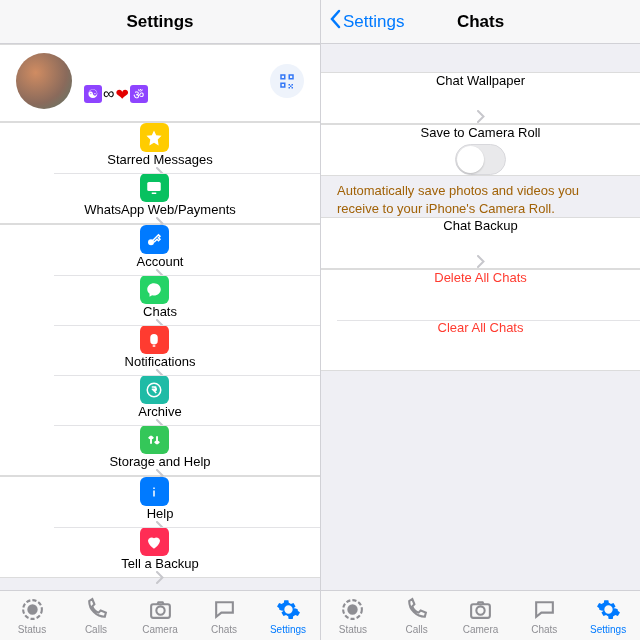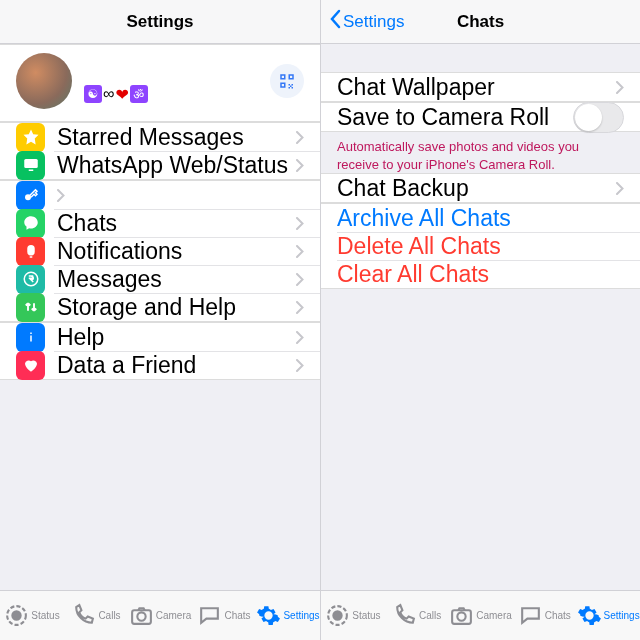--- a/index.html
+++ b/index.html
@@ -21,46 +21,46 @@
   .emoji-box { width: 18px; height: 18px; display: inline-flex; align-items: center; justify-content: center; font-size: 12px; }
   .yin { background: #8e44ff; border-radius: 3px; color: #fff; }
   .om  { background: #8e44ff; border-radius: 3px; color: #fff; }
   .heart { color: #e30000; font-size: 16px; }
   .infty { font-size: 16px; color: #000; }
   .qr { position: absolute; right: 16px; width: 34px; height: 34px; border-radius: 50%; background: #eef3fb; display: flex; align-items: center; justify-content: center; }
   .qr svg { width: 18px; height: 18px; fill: #3478f6; }
 
   .group { background: #fff; border-top: 1px solid #dcdcdc; border-bottom: 1px solid #dcdcdc; }
   .group:first-of-type { margin-top: 20px; }
-  .row { display: flex; align-items: center; height: 28px; padding: 0 16px; position: relative; font-size: 23px; color: #000; }
+  .row { display: flex; align-items: center; height: 50px; padding: 0 16px; position: relative; font-size: 13px; color: #000; flex-direction: column; }
   .row + .row::before { content: ""; position: absolute; left: 54px; right: 0; top: 0; height: 1px; background: #e3e3e6; }
   .row .icon { width: 29px; height: 29px; border-radius: 6px; display: flex; align-items: center; justify-content: center; margin-right: 12px; flex-shrink: 0; color: #fff; }
   .row .label { flex: 1; }
   .chevron { color: #c7c7cc; }
   .chevron svg { width: 8px; height: 13px; display: block; }
 
   .ic-star { background: #ffcc00; }
   .ic-web  { background: #07c160; }
   .ic-key  { background: #007aff; }
   .ic-chat { background: #25d366; }
   .ic-bell { background: #ff3b30; }
   .ic-pay  { background: #1fbba6; }
   .ic-data { background: #34c759; }
   .ic-help { background: #007aff; }
   .ic-heart{ background: #ff2d55; }
 
   .tabbar { height: 50px; background: #f8f8f8; border-top: 1px solid #d1d1d6; display: flex; }
-  .tab { flex: 1; display: flex; flex-direction: row; align-items: center; justify-content: center; font-size: 10px; color: #8e8e93; gap: 2px; }
+  .tab { flex: 1; display: flex; flex-direction: column; align-items: center; justify-content: center; font-size: 10px; color: #8e8e93; gap: 2px; }
   .tab.active { color: #007aff; }
   .tab svg { width: 25px; height: 25px; }
 
   
   .row.simple + .row.simple::before { left: 16px; }
   .row.simple .label { margin-left: 0; }
-  .footer-note { font-size: 13px; color: #be185d; padding: 6px 16px 0 16px; line-height: 1.35; }
+  .footer-note { font-size: 13px; color: #a16207; padding: 6px 16px 0 16px; line-height: 1.35; }
   .toggle { width: 51px; height: 31px; border-radius: 16px; background: #e9e9eb; border: 1px solid #d8d8dc; position: relative; }
   .toggle::after { content: ""; position: absolute; width: 27px; height: 27px; top: 1px; left: 1px; background: #fff; border-radius: 50%; box-shadow: 0 1px 2px rgba(0,0,0,0.2); }
   .row.action { color: #007aff; }
   .row.action.danger { color: #ff3b30; }
 </style>
 </head>
 <body>
 
 <div class="pane">
   <div class="header">
@@ -100,37 +100,38 @@
             </svg>
           </span>
       </div>
       <div class="row">
         <div class="icon ic-web">
             <svg viewBox="0 0 24 24" width="18" height="18" fill="#fff">
               <rect x="3" y="4" width="18" height="12" rx="2"></rect>
               <rect x="9" y="18" width="6" height="2"></rect>
             </svg>
           </div>
-        <div class="label">WhatsApp Web/Status</div>
+        <div class="label">WhatsApp Web/Payments</div>
         <span class="chevron">
             <svg viewBox="0 0 8 13">
               <path d="M1 1l5.5 5.5L1 12" stroke="#c7c7cc" stroke-width="2" fill="none" stroke-linecap="round"></path>
             </svg>
           </span>
       </div>
     </div>
 
     <div class="group">
       <div class="row">
         <div class="icon ic-key">
             <svg viewBox="0 0 24 24" width="18" height="18" fill="#fff">
               <circle cx="8" cy="15" r="4"></circle>
               <path d="M10 13l8-8 2 2-2 2 2 2-2 2-2-2-4 4" stroke="#fff" stroke-width="2" fill="none"></path>
             </svg>
           </div>
+        <div class="label">Account</div>
         <span class="chevron">
             <svg viewBox="0 0 8 13">
               <path d="M1 1l5.5 5.5L1 12" stroke="#c7c7cc" stroke-width="2" fill="none" stroke-linecap="round"></path>
             </svg>
           </span>
       </div>
       <div class="row">
         <div class="icon ic-chat">
             <svg viewBox="0 0 24 24" width="18" height="18" fill="#fff">
               <path d="M12 3C7 3 3 6.6 3 11c0 2.3 1.1 4.4 3 5.8V21l3.5-2c.8.2 1.6.3 2.5.3 5 0 9-3.6 9-8S17 3 12 3z"></path>
@@ -157,21 +158,21 @@
             </svg>
           </span>
       </div>
       <div class="row">
         <div class="icon ic-pay">
             <svg viewBox="0 0 24 24" width="18" height="18" fill="none" stroke="#fff" stroke-width="2">
               <circle cx="12" cy="12" r="9"></circle>
               <path d="M9 8h6M9 11h6M12 8c2 0 3 1 3 3s-3 2-3 2l3 3"></path>
             </svg>
           </div>
-        <div class="label">Messages</div>
+        <div class="label">Archive</div>
         <span class="chevron">
             <svg viewBox="0 0 8 13">
               <path d="M1 1l5.5 5.5L1 12" stroke="#c7c7cc" stroke-width="2" fill="none" stroke-linecap="round"></path>
             </svg>
           </span>
       </div>
       <div class="row">
         <div class="icon ic-data">
             <svg viewBox="0 0 24 24" width="18" height="18" fill="none" stroke="#fff" stroke-width="2.5">
               <path d="M8 17V7M8 7l-3 3M8 7l3 3M16 7v10M16 17l-3-3M16 17l3-3"></path>
@@ -200,21 +201,21 @@
               <path d="M1 1l5.5 5.5L1 12" stroke="#c7c7cc" stroke-width="2" fill="none" stroke-linecap="round"></path>
             </svg>
           </span>
       </div>
       <div class="row">
         <div class="icon ic-heart">
             <svg viewBox="0 0 24 24" width="18" height="18" fill="#fff">
               <path d="M12 21s-8-5.3-8-11a5 5 0 0 1 8-3 5 5 0 0 1 8 3c0 5.7-8 11-8 11z"></path>
             </svg>
           </div>
-        <div class="label">Data a Friend</div>
+        <div class="label">Tell a Backup</div>
         <span class="chevron">
             <svg viewBox="0 0 8 13">
               <path d="M1 1l5.5 5.5L1 12" stroke="#c7c7cc" stroke-width="2" fill="none" stroke-linecap="round"></path>
             </svg>
           </span>
       </div>
     </div>
 
   </div>
 
@@ -292,23 +293,20 @@
         <div class="label">Chat Backup</div>
         <span class="chevron">
             <svg viewBox="0 0 8 13">
               <path d="M1 1l5.5 5.5L1 12" stroke="#c7c7cc" stroke-width="2" fill="none" stroke-linecap="round"></path>
             </svg>
           </span>
       </div>
     </div>
 
     <div class="group">
-      <div class="row simple action">
-        <div class="label">Archive All Chats</div>
-      </div>
       <div class="row simple action danger">
         <div class="label">Delete All Chats</div>
       </div>
       <div class="row simple action danger">
         <div class="label">Clear All Chats</div>
       </div>
     </div>
 
   </div>
 

